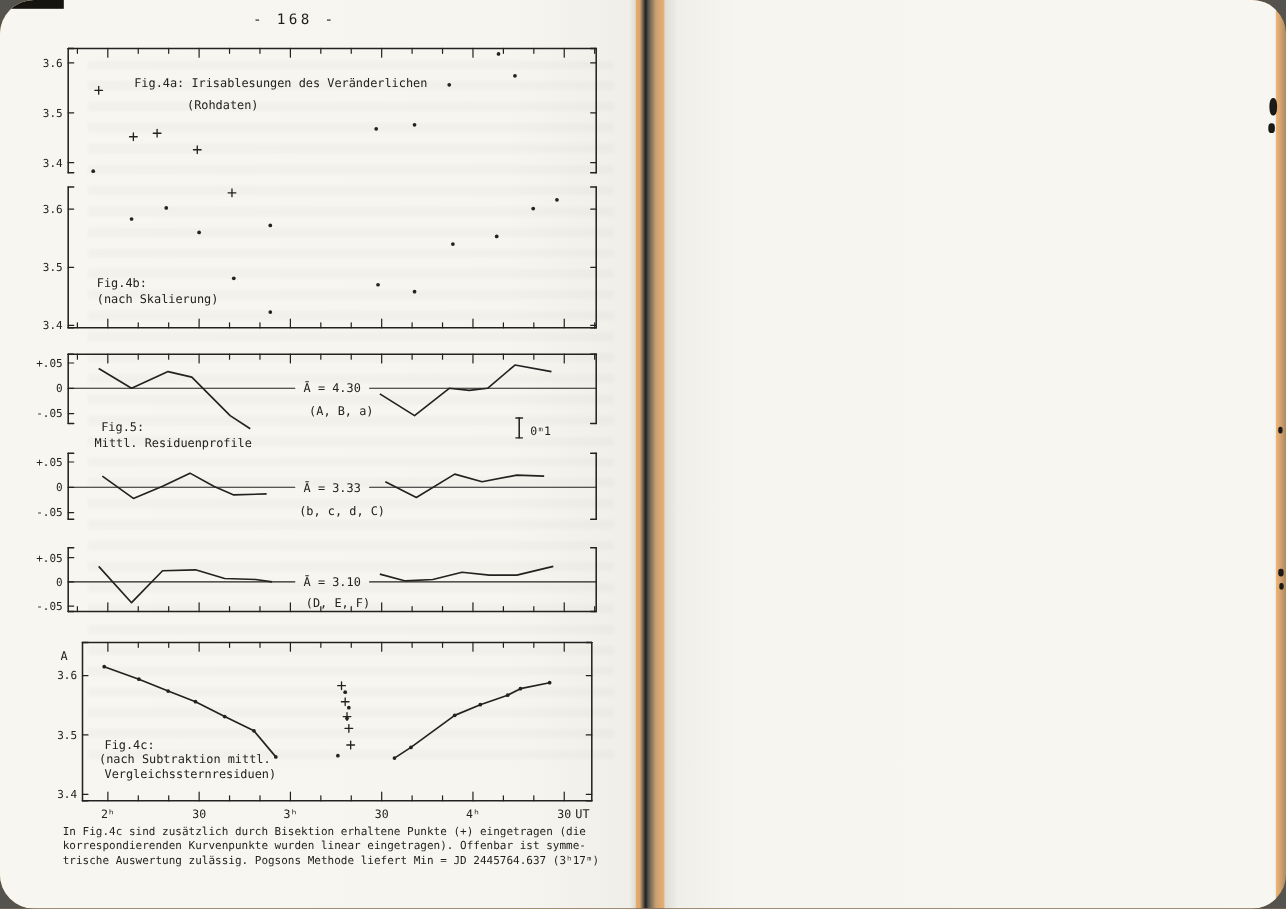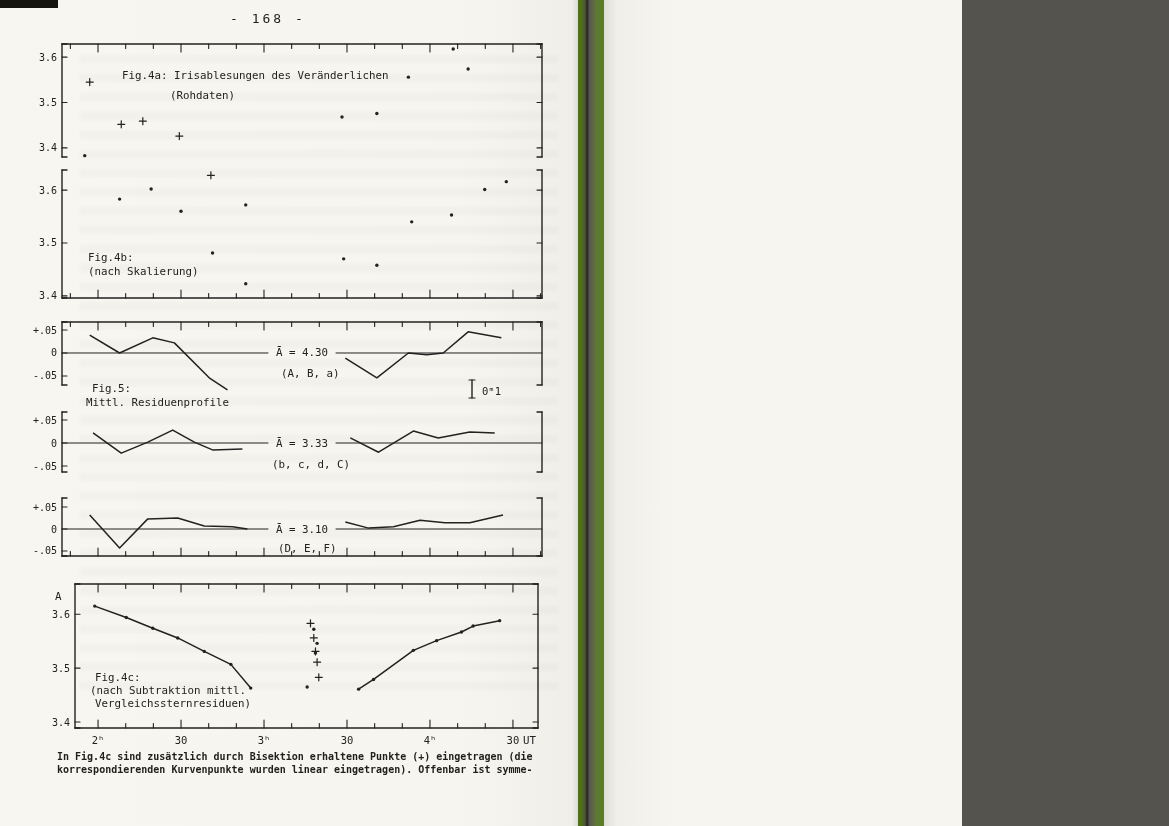--- a/index.html
+++ b/index.html
@@ -1,20 +1,21 @@
 <!DOCTYPE html>
 <html><head>
 <meta charset="utf-8">
 <style>
   html,body{margin:0;padding:0;background:#55534e;}
   .scan{
-    position:relative;width:962px;height:826px;overflow:hidden;
-    background:#4d7c0f;
+    position:relative;width:1169px;height:826px;overflow:hidden;
+    background:#fdba74;
     font-family:"DejaVu Sans Mono","Liberation Mono",monospace;
     color:#201f1c;
+    border-radius:31px;
   }
   .page{position:absolute;top:0;height:826px;}
   .page-left{left:0;width:578px;background:linear-gradient(90deg,#f7f6f1 0%,#f6f5f0 80%,#efeee8 100%);}
   .page-right{left:604px;width:556px;background:linear-gradient(90deg,#eeede7 0%,#f6f5f0 12%,#f7f6f1 100%);}
   .gutter{
     position:absolute;top:0;left:572px;width:44px;height:826px;
     background:linear-gradient(90deg,
       rgba(70,66,60,0) 0%,
       rgba(70,66,60,0.18) 22%,
       #514e48 30%,
@@ -32,21 +33,21 @@
   .corner-bar{position:absolute;left:0;top:0;width:58px;height:8px;background:#15140f;}
   .mark{position:absolute;background:#1b1a16;border-radius:45%;}
   .m1{left:1154px;top:89px;width:7px;height:16px;}
   .m2{left:1153px;top:112px;width:6px;height:9px;}
   .m3{left:1162px;top:388px;width:4px;height:6px;}
   .m4{left:1162px;top:517px;width:5px;height:7px;}
   .m5{left:1163px;top:530px;width:4px;height:6px;}
   .page-num{position:absolute;font-size:13px;letter-spacing:3px;white-space:pre;}
   .pn-left{left:230px;top:11px;}
   .caption{position:absolute;left:57px;top:751px;font-size:10px;line-height:12.9px;}
-  .tline{white-space:pre;font-weight:bold;}
+  .tline{white-space:pre;}
   .figsvg{position:absolute;left:0;top:0;}
   .ghost{position:absolute;pointer-events:none;filter:blur(1.4px);}
   .ghost-left{
     left:80px;top:55px;width:478px;height:640px;opacity:.55;
     background:repeating-linear-gradient(180deg,rgba(115,110,100,0.07) 0 8px,rgba(115,110,100,0) 8px 19px);
   }
 </style>
 </head>
 <body>
 
@@ -355,20 +356,21 @@
             <text x="95" y="681" fill="#232220" font-size="10.8" font-family="&quot;DejaVu Sans Mono&quot;,&quot;Liberation Mono&quot;,monospace">Fig.4c:</text>
             <text x="90" y="694" fill="#232220" font-size="10.8" font-family="&quot;DejaVu Sans Mono&quot;,&quot;Liberation Mono&quot;,monospace">(nach Subtraktion mittl.</text>
             <text x="95" y="707" fill="#232220" font-size="10.8" font-family="&quot;DejaVu Sans Mono&quot;,&quot;Liberation Mono&quot;,monospace">Vergleichssternresiduen)</text>
             <text x="523" y="744" fill="#232220" font-size="10.8" font-family="&quot;DejaVu Sans Mono&quot;,&quot;Liberation Mono&quot;,monospace">UT</text>
           </g>
         </svg>
       </div>
     <div class="caption" id="caption">
         <div class="tline">In Fig.4c sind zusätzlich durch Bisektion erhaltene Punkte (+) eingetragen (die</div>
         <div class="tline">korrespondierenden Kurvenpunkte wurden linear eingetragen). Offenbar ist symme-</div>
+        <div class="tline">trische Auswertung zulässig. Pogsons Methode liefert Min = JD 2445764.637 (3ʰ17ᵐ)</div>
       </div>
   </div>
 
   <div class="page page-right">
     
     
     
   </div>
 
   <div class="gutter"></div>

